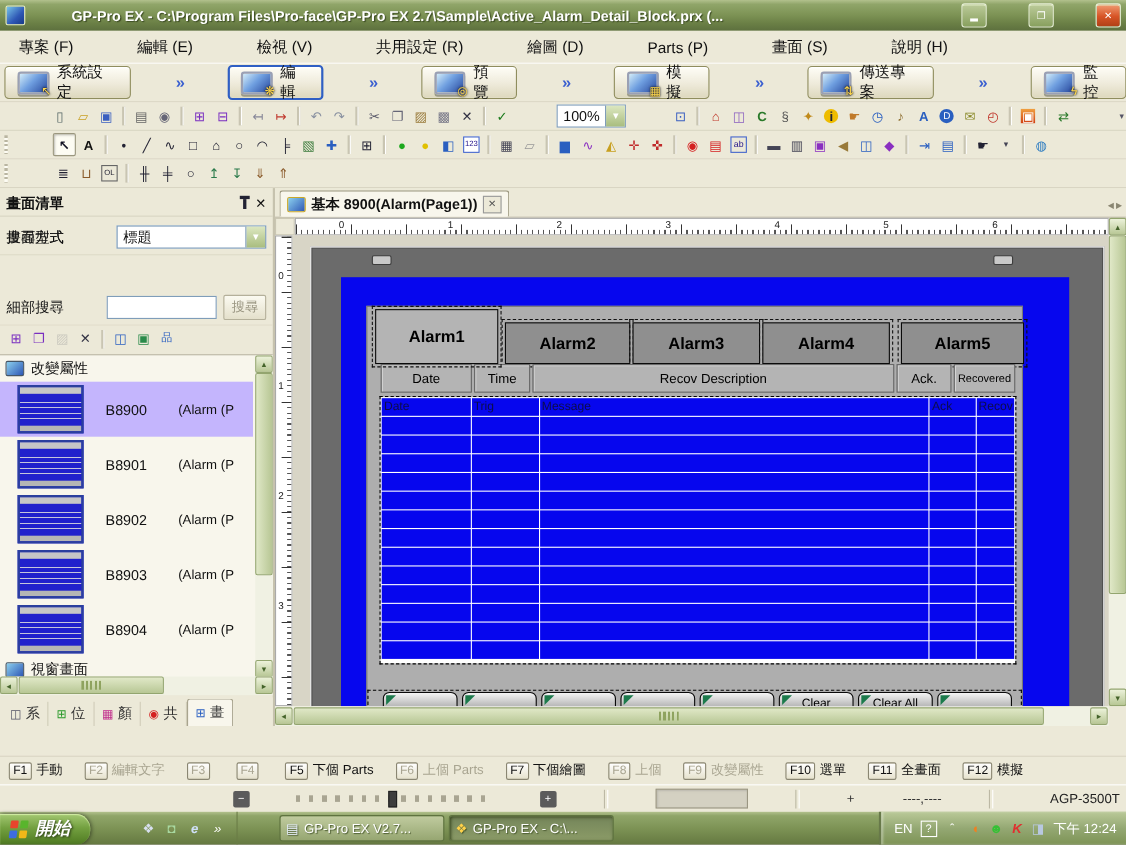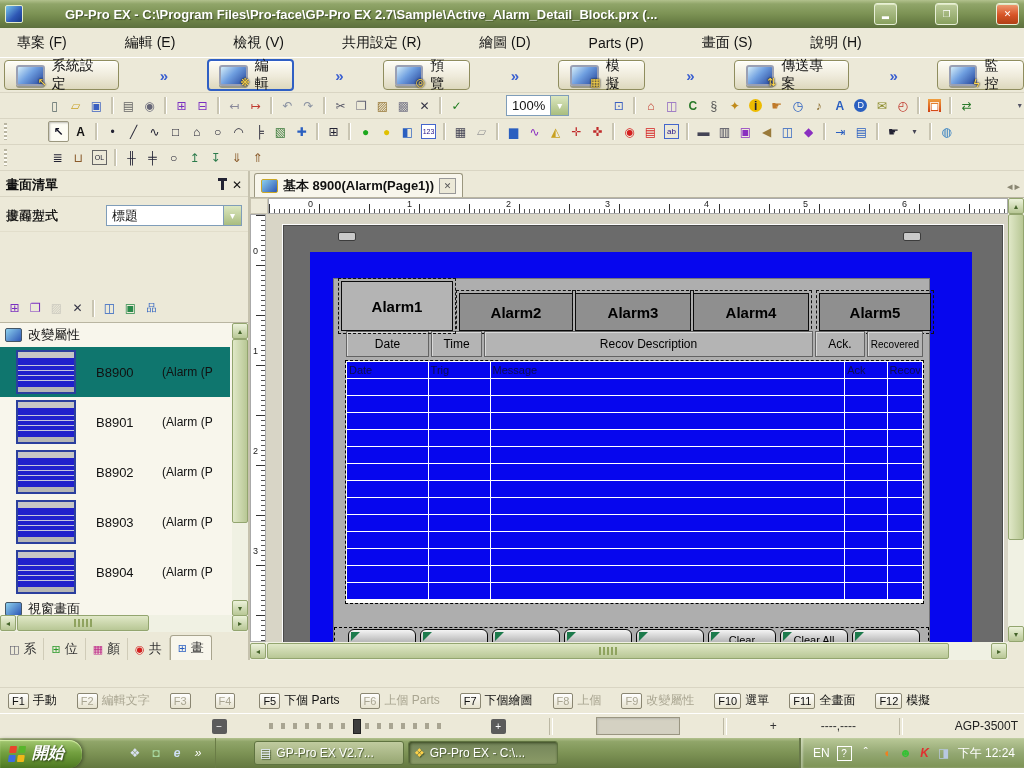--- a/index.html
+++ b/index.html
@@ -63,21 +63,21 @@
   .prow .combo{width:136px;}
   .searchinput{width:92px;height:19px;border:1px solid #7f9db9;background:#fff;font-size:12px;padding:0 3px;}
   .searchbtn{margin-left:6px;width:40px;height:21px;border:1px solid #b4b09a;border-radius:2px;background:linear-gradient(#fbfaf1,#e4e0cb);
     font-size:12px;color:#9a9682;display:flex;align-items:center;justify-content:center;}
   .actrow{position:absolute;top:125px;left:0;width:100%;height:24px;display:flex;align-items:center;padding-left:4px;box-sizing:border-box;}
 
   .tree{position:absolute;top:151px;left:0;width:248px;height:293px;background:#f8f6ec;border-top:1px solid #b9b5a1;overflow:hidden;}
   .troot{display:flex;align-items:center;gap:6px;height:24px;padding-left:5px;font-size:13px;}
   .rooticon{width:15px;height:12px;border-radius:2px;border:1px solid #456;background:linear-gradient(135deg,#8cd0ee,#2e57b5);}
   .titem{display:flex;align-items:center;height:50px;width:230px;padding-left:16px;box-sizing:border-box;}
-  .titem.selected{background:#0f766e;}
+  .titem.selected{background:#c4b5fd;}
   .thumb{width:60px;height:44px;box-sizing:border-box;border:2px solid #2b3f9e;
     background:linear-gradient(#c6c6c6,#c6c6c6) 0 0/100% 6px no-repeat,
       repeating-linear-gradient(180deg,rgba(0,0,0,0) 0 4px,rgba(205,205,220,.95) 4px 5px) 0 9px/100% 24px no-repeat,
       linear-gradient(#b5b5b5,#b5b5b5) 0 100%/100% 5px no-repeat,#2020cc;}
   .tid{width:66px;margin-left:20px;font-size:13px;}
   .tdesc{flex:1;font-size:12px;white-space:nowrap;overflow:hidden;}
 
   
   .sbtrack{position:absolute;background:#f0f1e3;}
   .sbbtn{position:absolute;width:16px;height:16px;box-sizing:border-box;border:1px solid #93a56f;border-radius:2px;
@@ -596,20 +596,25 @@
         </span>
       </div>
         <div class="prow">
         <span class="plabel">搜尋方式</span>
         <span class="combo">
           <span class="cval">標題</span>
           <span class="carrow">▾</span>
         </span>
       </div>
       </div>
+    <div class="prow" style="top:93px">
+      <span class="plabel">細部搜尋</span>
+      <input class="searchinput" value="" style="">
+      <span class="searchbtn">搜尋</span>
+    </div>
     <div class="actrow">
 
     <span class="ticon">
           <i style="color:#7a2fc0">⊞</i>
         </span>
         <span class="ticon">
           <i style="color:#7a2fc0">❐</i>
         </span>
         <span class="ticon disabled">
           <i style="color:#999">▨</i>

